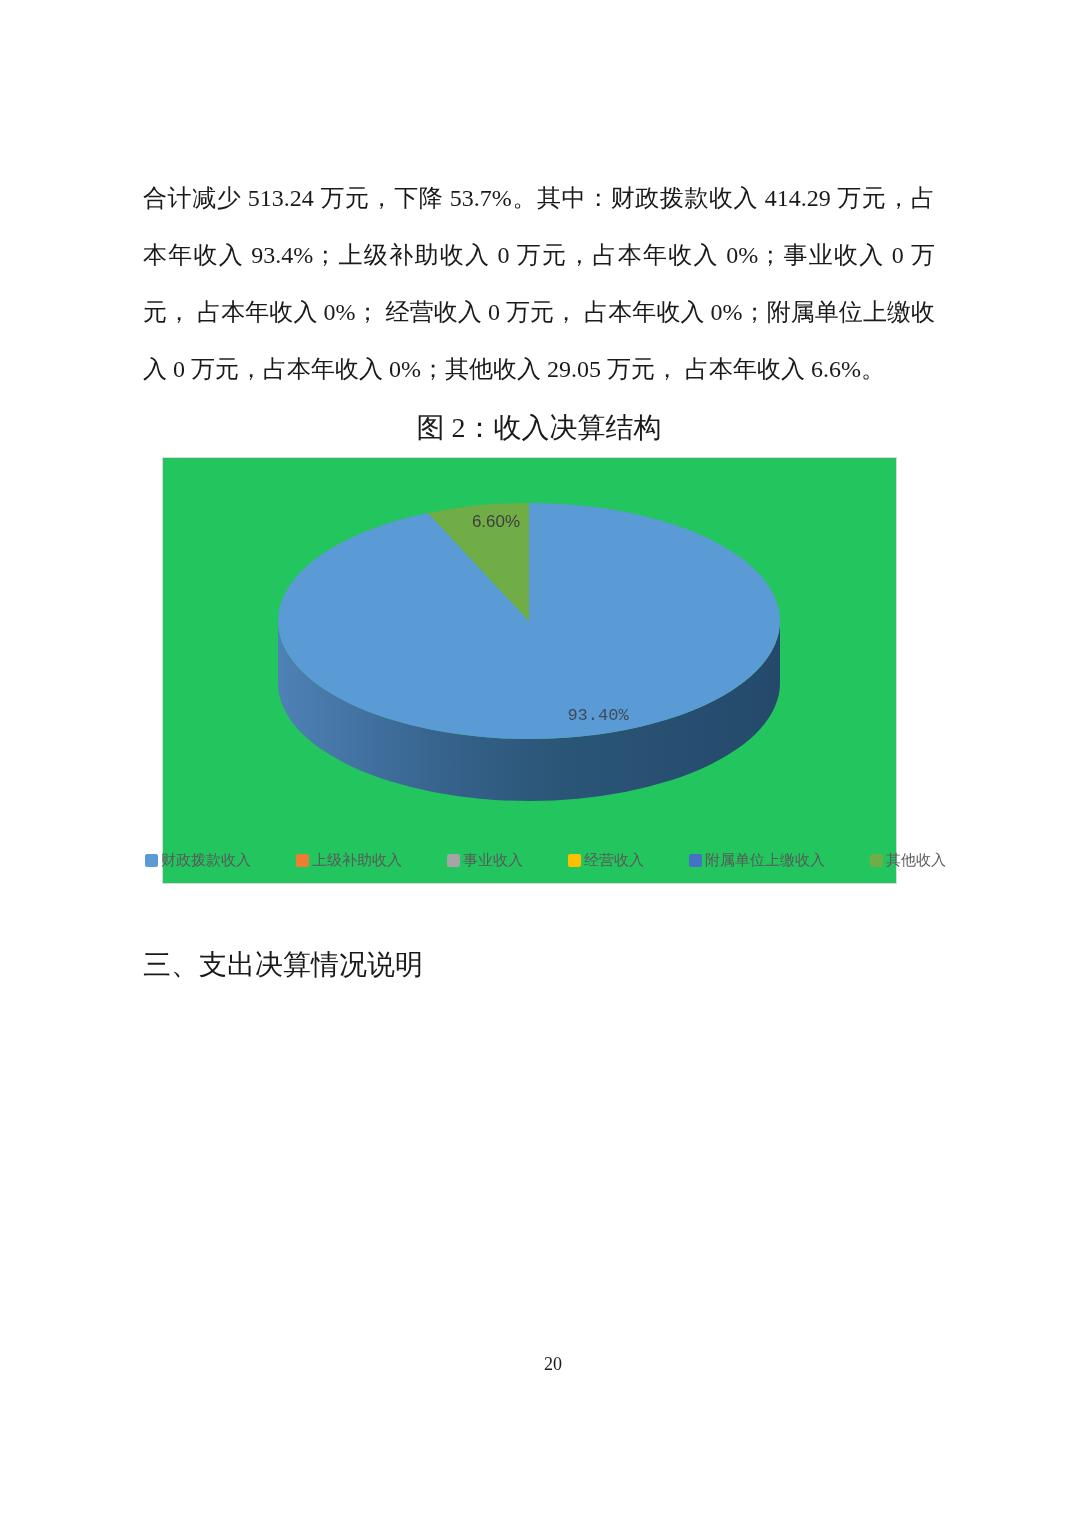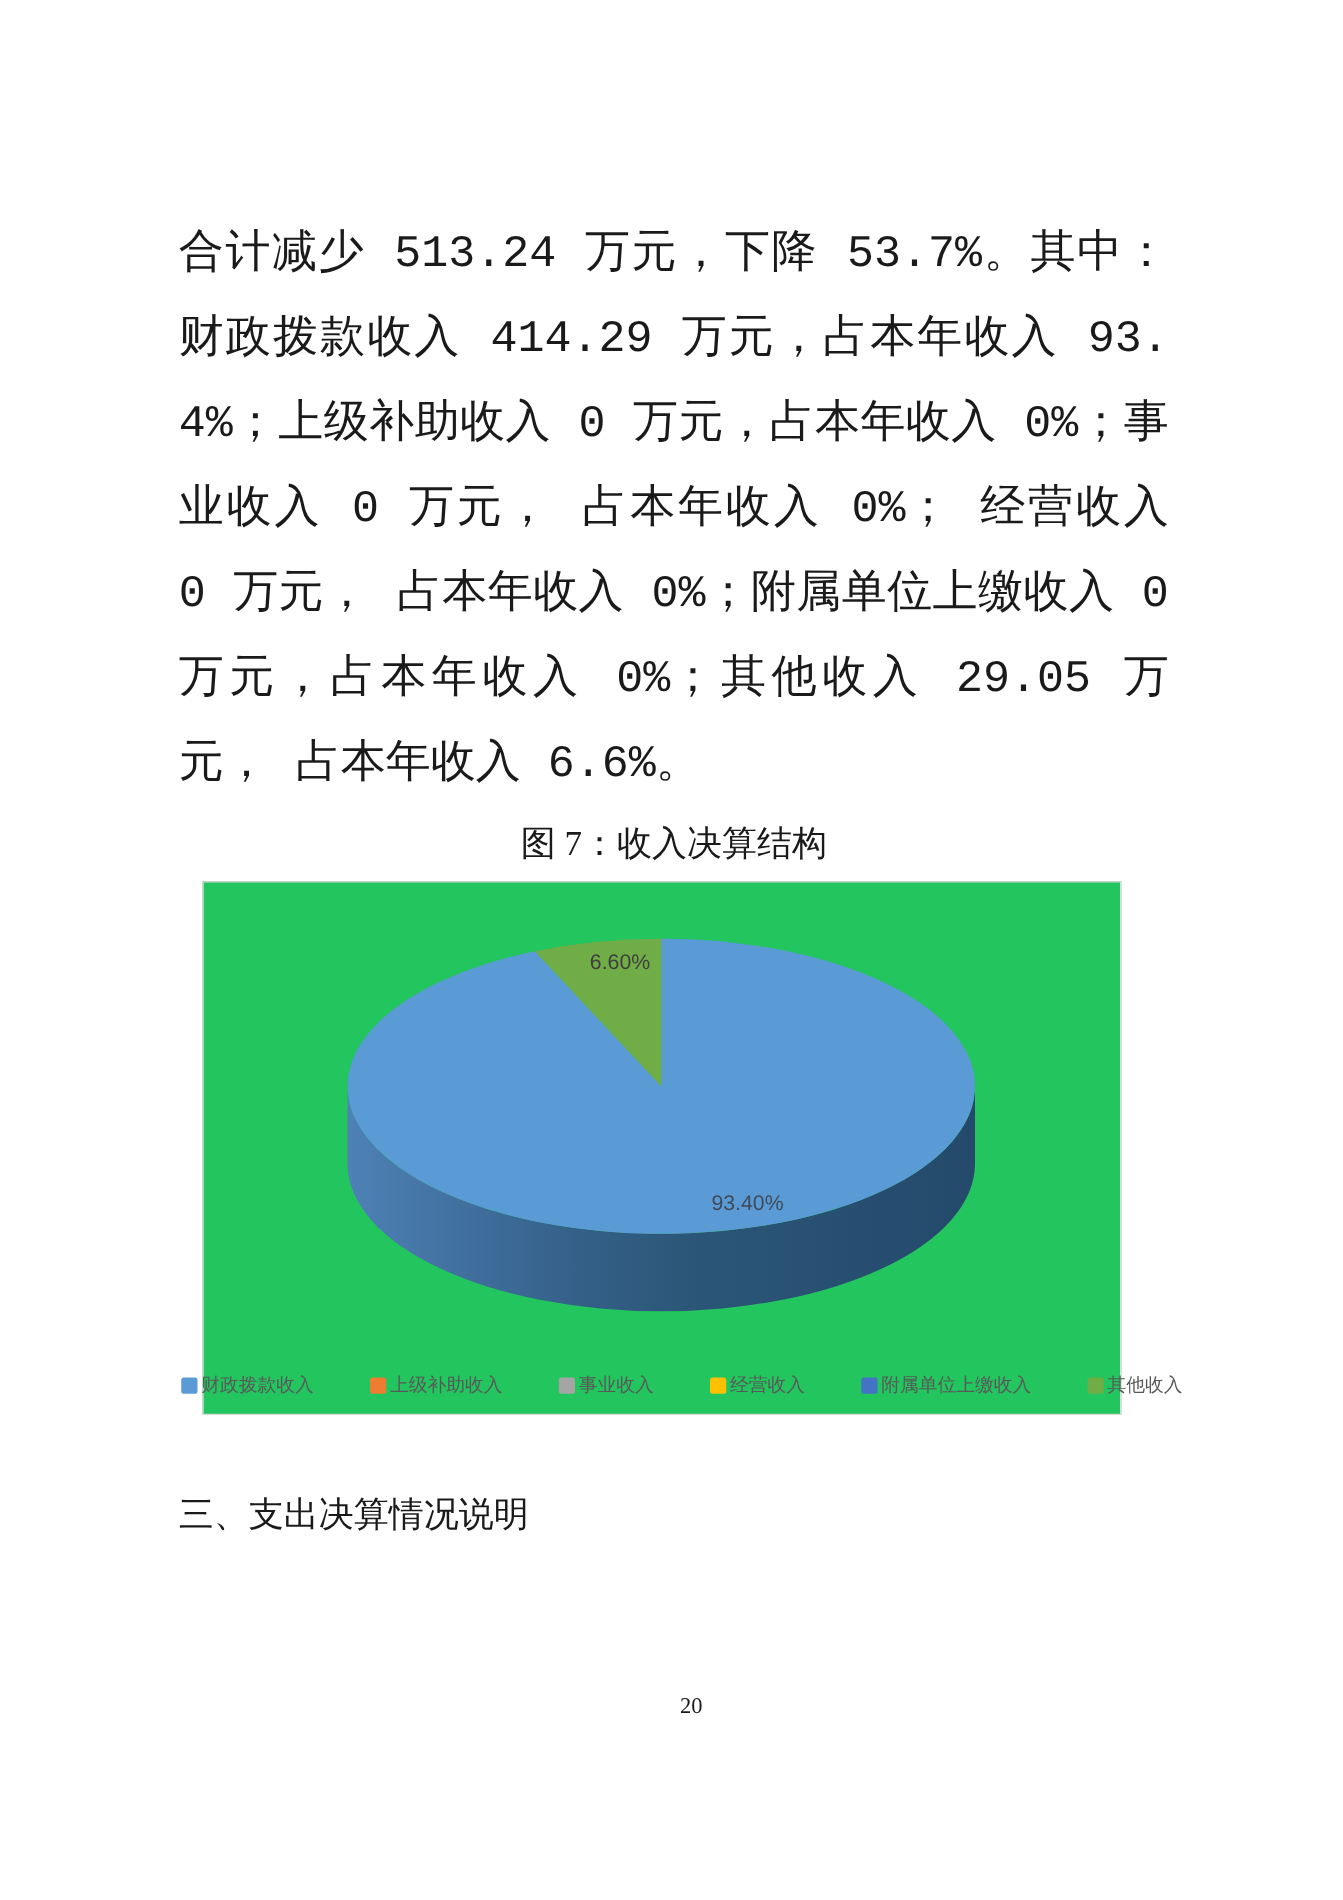--- a/index.html
+++ b/index.html
@@ -2,56 +2,56 @@
 <html><head>
 <meta charset="utf-8">
 <style>
   html,body{margin:0;padding:0;}
   body{
     width:1074px;height:1520px;position:relative;background:#ffffff;
     font-family:"Liberation Serif","DejaVu Serif",serif;color:#1a1a1a;
     overflow:hidden;
   }
   .page{position:absolute;inset:0;padding:170px 139px 0 143px;box-sizing:border-box;}
-  .para{font-size:36px;line-height:68px;text-align:justify;margin:0;word-break:break-all;font-family:Liberation Mono, monospace;}
+  .para{font-size:24px;line-height:57px;text-align:justify;margin:0;word-break:break-all;}
   .para-indent{text-indent:57px;margin-top:20px;}
   .caption{font-size:28px;line-height:57px;text-align:center;margin:1px 0 0 0;}
   .heading{font-size:28px;line-height:57px;margin:52px 0 0 0;}
 
   .chart-box{
     position:relative;width:733px;height:425px;margin:1px 0 0 19px;
     border:1px solid #D9D9D9;background:#22c55e;
   }
   .pie-svg{position:absolute;left:0;top:0;display:block;}
   .plabel{
     position:absolute;transform:translate(-50%,-50%);
     font-family:"Liberation Sans","DejaVu Sans",sans-serif;font-size:17px;
     white-space:nowrap;pointer-events:none;
   }
-  .plabel-main{color:#3E4A5A;}
+  .plabel-main{color:#3E4A5A;font-family:Liberation Mono, monospace;}
   .plabel-other{color:#3F3F3F;}
   .legend{
     position:absolute;left:0;right:0;bottom:13px;
     display:flex;justify-content:center;align-items:center;gap:13px;
     font-family:"Liberation Sans","DejaVu Sans",sans-serif;
     font-size:15px;color:#595959;white-space:nowrap;
   }
   .legend .li{display:inline-flex;align-items:center;margin-left:32px;}
   .legend .sw{width:13px;height:13px;border-radius:2px;display:inline-block;margin-right:3px;flex:none;}
 
   .pageno{position:absolute;top:1354px;left:0;width:100%;text-align:center;font-size:18px;color:#1a1a1a;margin-left:16px;}
 </style>
 </head>
 <body>
 
 <div class="page">
 
   <p class="para">合计减少 513.24 万元，下降 53.7%。其中：财政拨款收入 414.29 万元，占本年收入 93.4%；上级补助收入 0 万元，占本年收入 0%；事业收入 0 万元， 占本年收入 0%； 经营收入 0 万元， 占本年收入 0%；附属单位上缴收入 0 万元，占本年收入 0%；其他收入 29.05 万元， 占本年收入 6.6%。</p>
 
-  <p class="caption">图 7：收入决算结构</p>
+  <p class="caption">图 2：收入决算结构</p>
 
   <div class="chart-box">
     <svg class="pie-svg" width="733" height="370" viewBox="0 0 733 370" xmlns="http://www.w3.org/2000/svg">
       <defs>
         <linearGradient id="wallGrad" x1="0" y1="0" x2="1" y2="0">
           <stop offset="0" stop-color="#4E81B6"></stop>
           <stop offset="0.35" stop-color="#35618A"></stop>
           <stop offset="0.55" stop-color="#2B5677"></stop>
           <stop offset="1" stop-color="#24496B"></stop>
         </linearGradient>

